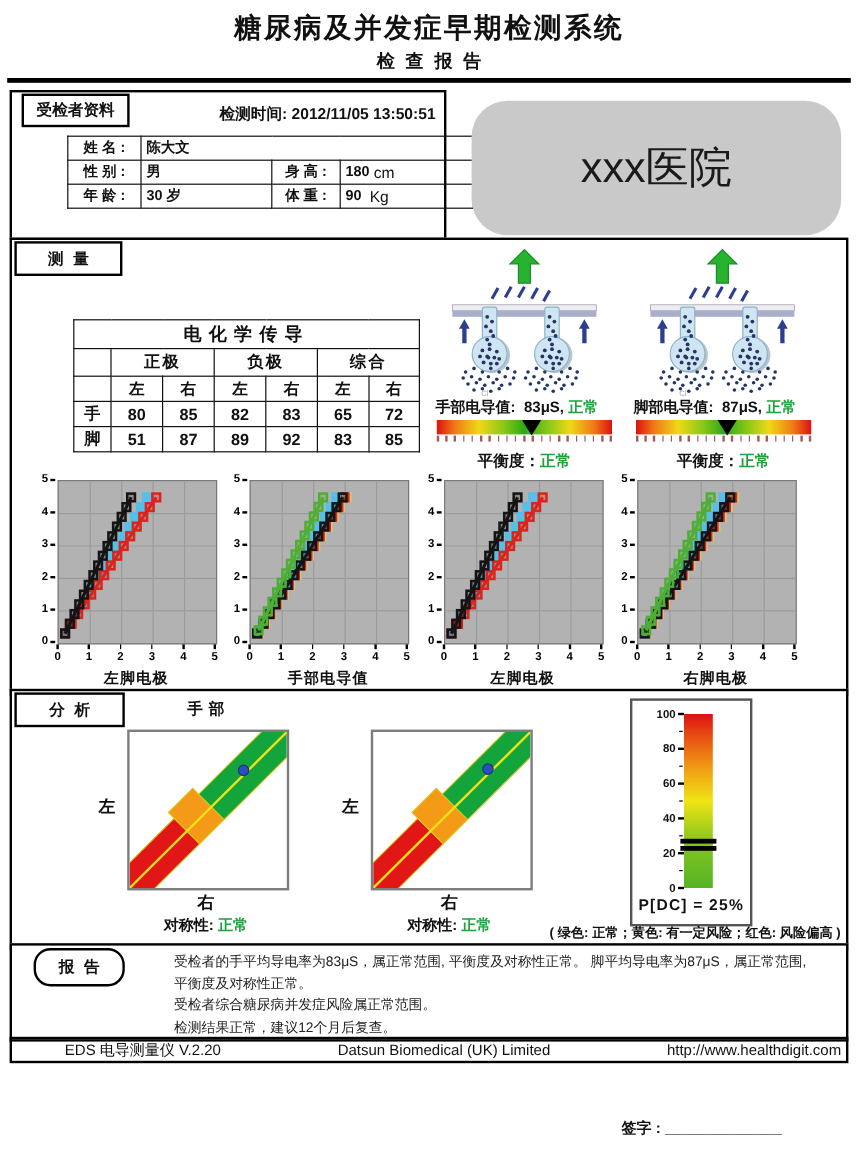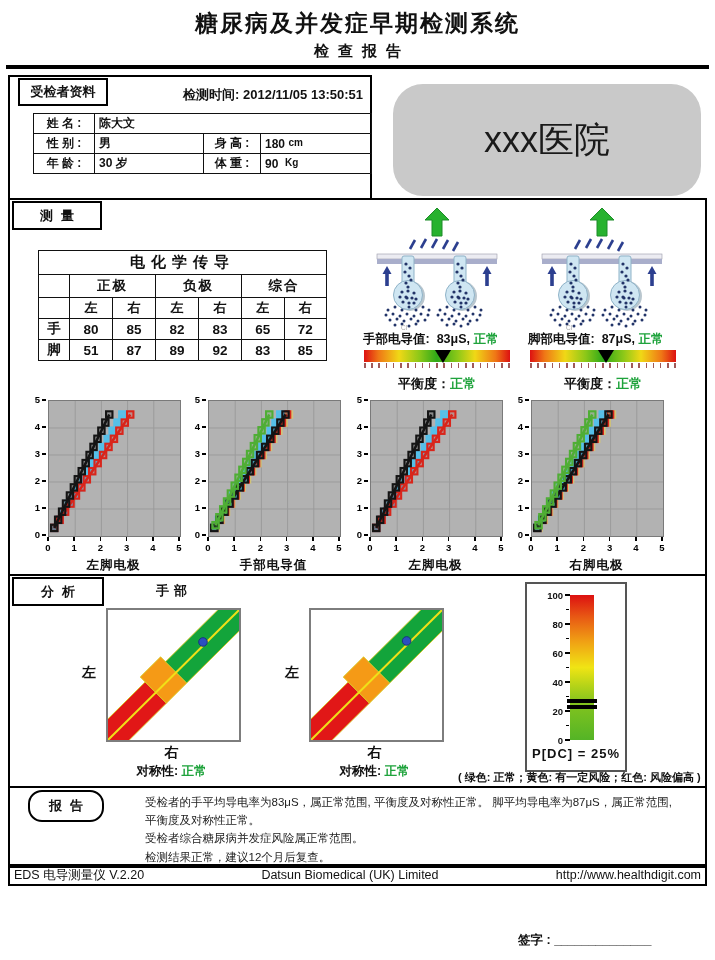--- a/index.html
+++ b/index.html
@@ -10,24 +10,24 @@
   .ctr{text-align:center;}
   
   .page-title{left:0;top:8px;width:715px;text-align:center;font-size:23px;font-weight:bold;letter-spacing:2px;}
   .page-subtitle{left:0;top:42px;width:715px;text-align:center;font-size:15px;font-weight:bold;letter-spacing:9px;text-indent:9px;}
   .hdr-rule{left:6px;top:65px;width:703px;height:4px;background:#000;}
   
   .sec{border:2px solid #000;background:#fff;}
   .sec-label{border:2px solid #000;background:#fff;display:flex;align-items:center;justify-content:center;font-weight:bold;font-size:13px;}
   .ls8{letter-spacing:8px;text-indent:8px;}
   
-  table{border-collapse:collapse;}
+  table{border-collapse:collapse;margin-left:23px;}
   .ptable td{border:1.5px solid #111;font-size:12px;font-weight:bold;padding:0 4px;height:19px;white-space:nowrap;}
   .ptable .lab{text-align:center;}
-  .unit{font-size:10px;vertical-align:top;font-weight:bold;}
+  .unit{font-size:13px;vertical-align:top;font-weight:normal;}
   .hospital{background:#c9c9c9;border-radius:30px;display:flex;align-items:center;justify-content:center;font-size:36px;color:#1a1a1a;}
   
   .etable td{border:1.6px solid #111;font-weight:bold;text-align:center;padding:0;}
   .etable .tt{font-size:15px;letter-spacing:6px;height:23px;}
   .etable .gh{font-size:13.5px;letter-spacing:2px;height:22px;}
   .etable .sh{font-size:13px;height:20px;}
   .etable .dv{font-size:13.5px;height:20px;}
   
   .condline{font-size:12.5px;font-weight:bold;white-space:nowrap;}
   .ok{color:#1fa33c;}
@@ -93,21 +93,21 @@
       <td class="lab">体 重 :</td>
       <td><span>90</span>&nbsp;&nbsp;<span class="unit">Kg</span></td>
     </tr>
   </tbody>
     </table>
   <div class="abs hospital" style="left:393px;top:84px;width:308px;height:112px;">xxx医院</div>
 
   <div class="abs sec" style="left:8px;top:198px;width:695px;height:378px;"></div>
   <div class="abs sec-label ls8" style="left:12px;top:201px;width:86px;height:25px;">测量</div>
 
-  <table class="abs etable" style="left:38px;top:250px;table-layout:fixed;">
+  <table class="abs etable" style="left:38px;top:266px;table-layout:fixed;">
     <tbody>
         <tr>
           <td colspan="7" class="tt" style="width:284px;">电化学传导</td>
         </tr>
     <tr>
       <td class="gh" style="width:30px;"></td>
       <td class="gh" colspan="2" style="width:85px;">正极</td>
       <td class="gh" colspan="2" style="width:85px;">负极</td>
       <td class="gh" colspan="2" style="width:84px;">综合</td>
     </tr>
@@ -840,21 +840,21 @@
   <div class="abs sec" style="left:8px;top:786px;width:695px;height:78px;"></div>
   <div class="abs sec-label ls8" style="left:28px;top:790px;width:72px;height:28px;border-radius:14px;">报告</div>
   <div class="abs rpt" style="left:145px;top:793px;width:552px;">
     <div>受检者的手平均导电率为83μS，属正常范围, 平衡度及对称性正常。 脚平均导电率为87μS，属正常范围,</div>
     <div>平衡度及对称性正常。</div>
     <div>受检者综合糖尿病并发症风险属正常范围。</div>
     <div>检测结果正常，建议12个月后复查。</div>
   </div>
 
   <div class="abs footer" style="left:8px;top:864px;width:695px;height:18px;">
-    <span style="padding-left:4px;">EDS 电导测量仪 V.2.20</span>
+    <span style="padding-left:4px;margin-left:40px;">EDS 电导测量仪 V.2.20</span>
     <span style="flex:1;text-align:center;">Datsun Biomedical (UK) Limited</span>
     <span style="padding-right:4px;">http://www.healthdigit.com</span>
   </div>
 
   <div class="abs sig" style="left:518px;top:932px;">
     <span>签字 :</span> <span>______________</span>
   </div>
 
 <div class="axlbl" style="left:26px;top:529px;width:14px;text-align:right;">0</div>
     <div class="tickmark abs" style="left:42px;top:534.25px;width:4px;height:1.5px;"></div>

